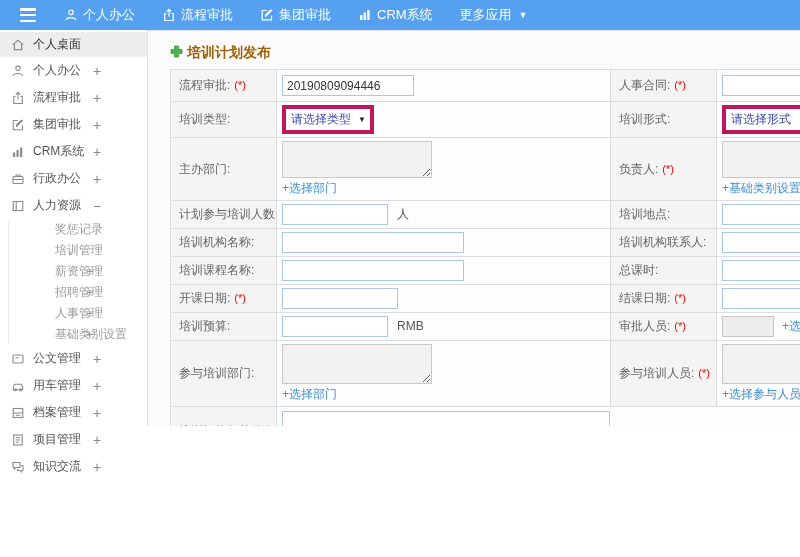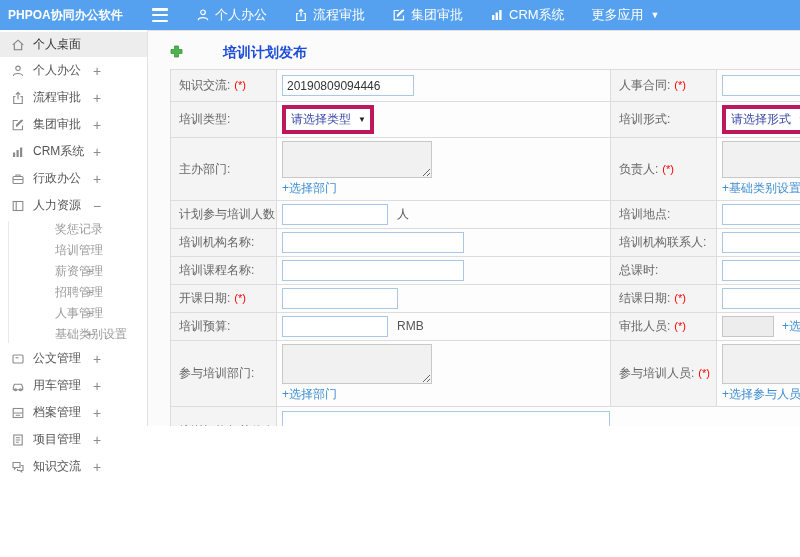--- a/index.html
+++ b/index.html
@@ -24,21 +24,21 @@
 .side-item .ico { width:15px; height:15px; flex:none; display:flex; align-items:center; justify-content:center; }
 .side-item .lbl { margin-left:8px; font-size:12px; white-space:nowrap; }
 .side-item .expand { position:absolute; left:93px; color:#8a8a8a; font-size:14px; font-weight:400; }
 .submenu { position:relative; }
 .submenu::before { content:""; position:absolute; left:8px; top:2px; bottom:2px; width:1px; background:#e9e9e9; }
 .sub-item { height:21px; display:flex; align-items:center; padding-left:55px; color:#9a9a9a; position:relative; cursor:pointer; font-size:12px; white-space:nowrap; }
 .sub-item .expand { position:absolute; left:86px; color:#9a9a9a; font-size:13px; }
 
 .content { flex:1; overflow:hidden; background:#fbfbfb; border-top:1px solid #e0e0e0; position:relative; }
 .title-row { padding:13px 0 7px 22px; display:flex; align-items:center; gap:4px; }
-.page-title { font-size:14px; font-weight:bold; color:#1d4ed8;margin-left:36px; }
+.page-title { font-size:14px; font-weight:bold; color:#a16207; }
 
 
 table.form { border-collapse:collapse; margin-left:22px; width:970px; table-layout:fixed; background:#fdfdfd; }
 table.form td { border:1px solid #dcdcdc; font-size:12px; vertical-align:middle; }
 td.lab { background:#f4f4f4; color:#666; padding-left:8px; white-space:nowrap; overflow:hidden; }
 td.fld { background:#fdfdfd; padding:3px 5px; }
 .req { color:#f00; margin-left:4px; font-size:11px; }
 input.txt { height:21px; border:1px solid #abc8e2; background:#fff; font-size:12px; padding:0 4px; color:#333; vertical-align:middle; }
 input.gray { background:#ededed; border:1px solid #c6c6c6; }
 textarea.ta { display:block; resize:both; font-size:12px; font-family:inherit; }
@@ -50,21 +50,20 @@
 .unit { color:#555; margin-left:9px; }
 .ta-wrap a.link { display:inline-block; margin-top:2px; }
 .w50{width:52px;} .w105{width:106px;} .w115{width:116px;} .w130{width:132px;} .w150{width:150px;}
 .w180{width:182px;} .w200{width:202px;} .w330{width:328px;}
 .ml8{margin-left:8px;}
 </style>
 </head>
 <body>
 
 <div class="topbar">
-  <div class="logo">PHPOA协同办公软件</div>
   <div class="hamburger">
       <span></span>
       <span></span>
       <span></span>
     </div>
   <div class="topnav">
     <div class="topnav-item">
       <span class="ico">
         <svg width="14" height="14" viewBox="0 0 14 14" fill="none" stroke="#fff" stroke-width="1.2">
             <circle cx="7" cy="4.3" r="2.3"></circle>
@@ -284,21 +283,21 @@
     <table class="form">
       <colgroup>
           <col style="width:106px">
           <col style="width:334px">
           <col style="width:106px">
           <col style="width:424px">
         </colgroup>
 
       <tbody>
           <tr style="height:32px">
-        <td class="lab"><span>知识交流:</span><span class="req">(*)</span></td>
+        <td class="lab"><span>流程审批:</span><span class="req">(*)</span></td>
         <td class="fld"><input class="txt w130" value="20190809094446" style=""></td>
         <td class="lab"><span>人事合同:</span><span class="req">(*)</span></td>
         <td class="fld"><input class="txt w200" style=""></td>
       </tr>
 
       <tr style="height:33px">
         <td class="lab"><span>培训类型:</span></td>
         <td class="fld"><span class="sel">
                 <span>请选择类型</span>
                 <span class="sel-caret">▼</span>

